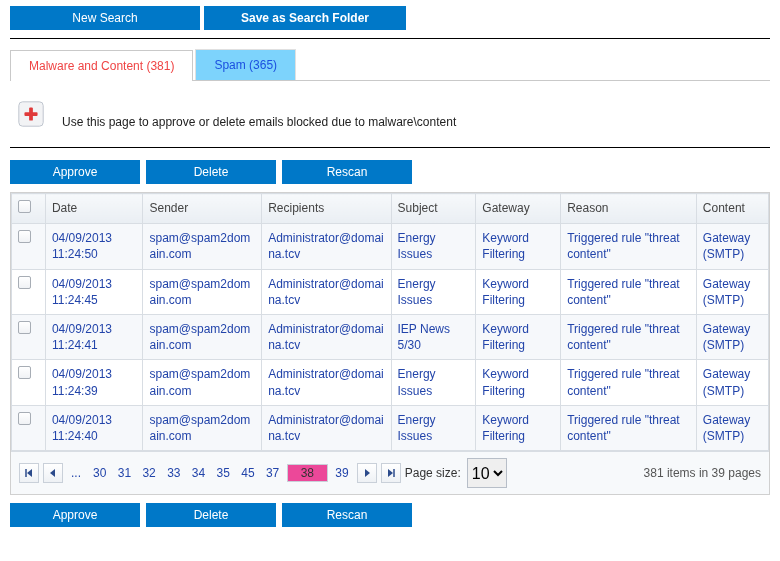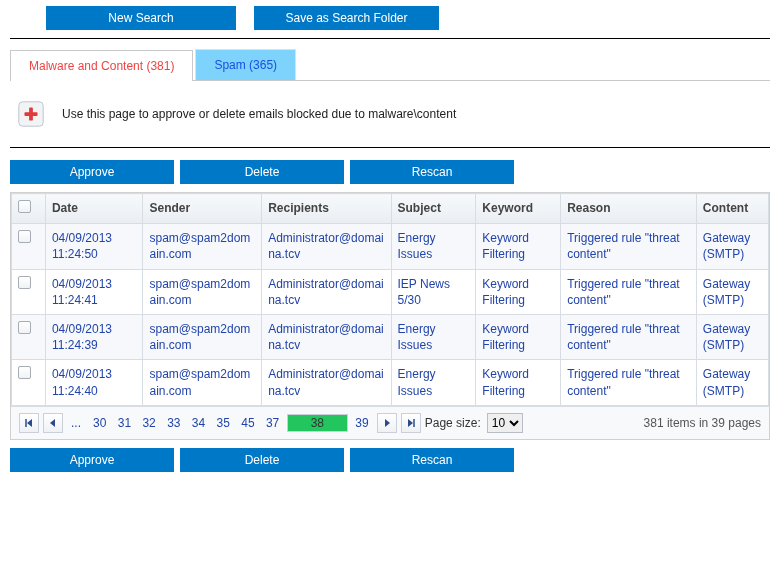--- a/index.html
+++ b/index.html
@@ -7,37 +7,37 @@
   body {
     font-family: "Segoe UI", Tahoma, Arial, sans-serif;
     font-size: 12px;
     color: #333;
     background: #fff;
     width: 780px;
   }
   .container { padding: 6px 10px 10px 10px; }
 
   
-  .topbuttons { display: flex; gap: 18px; margin-bottom: 8px; margin-left: 36px; }
+  .topbuttons { display: flex; gap: 4px; margin-bottom: 8px; }
   .btn {
     background: #0078c8;
     color: #fff;
     border: none;
     height: 24px;
     padding: 0 10px;
     font-size: 12px;
     cursor: pointer;
     display: inline-flex;
     align-items: center;
     justify-content: center;
     font-family: inherit;
   }
   .btn.wide1 { width: 190px; }
-  .btn.wide2 { width: 185px; }
-  .btn.act   { width: 164px; }
+  .btn.wide2 { width: 202px; font-weight: bold; }
+  .btn.act   { width: 130px; }
 
   .hr { border: none; border-top: 1px solid #000; margin: 0 0 0 0; }
 
   
   .tabbar {
     display: flex;
     border-bottom: 1px solid #c9c9c9;
     margin-top: 10px;
   }
   .tab {
@@ -53,21 +53,21 @@
     background: #fff;
     color: #ef4444;
     border-color: #c9c9c9;
     position: relative;
     top: 1px;
   }
 
   
   .info {
     display: flex;
-    align-items: center;
+    align-items: flex-end;
     gap: 16px;
     padding: 18px 6px 18px 6px;
     border-bottom: 1px solid #000;
   }
   .info-icon {
     width: 30px; height: 30px;
     flex: 0 0 30px;
   }
   .info-icon svg { width: 30px; height: 30px; }
   .info-text { color: #222; }
@@ -88,21 +88,21 @@
     padding: 6px 6px;
     text-align: left;
     vertical-align: top;
     font-size: 12px;
     word-wrap: break-word;
     line-height: 1.35;
   }
   table.grid th {
     background: linear-gradient(#f7f9fb, #e9eef3);
     color: #444;
-    font-weight: bold;
+    font-weight: normal;
   }
   table.grid tbody tr:nth-child(odd) td { background: #f6f8fb; }
   table.grid tbody tr:nth-child(even) td { background: #ffffff; }
   table.grid td { color: #2244aa; }
   .chkcell { width: 28px; text-align: center; }
   .chk {
     width: 13px; height: 13px;
     display: inline-block;
     border: 1px solid #a7adb5;
     background: linear-gradient(#ffffff,#f0f2f5);
@@ -139,34 +139,34 @@
     cursor: pointer;
     color: #2b4a8b;
   }
   .pagelink {
     padding: 0 4px;
     color: #2244aa;
     cursor: pointer;
   }
   .pagelink.current {
     border: 1px solid #c9d0d9;
-    background: #22c55e;
-    padding: 1px 23px;
+    background: #ec4899;
+    padding: 1px 13px;
     color: #333;
   }
   .pager .spacer { flex: 1; }
   .pager .sizebox {
     display: inline-flex;
     align-items: center;
     gap: 6px;
   }
   .pager select {
-    height: 20px;
+    height: 30px;
     border: 1px solid #b7bec8;
-    font-size: 12px;
+    font-size: 16px;
     font-family: inherit;
   }
   .pager .totals { color: #555; }
 
 </style>
 </head>
 <body>
 
 <div class="container">
   <div class="topbuttons">
@@ -211,29 +211,39 @@
       </colgroup>
       <thead>
         <tr>
           <th class="chkcell">
             <span class="chk"></span>
           </th>
           <th>Date</th>
           <th>Sender</th>
           <th>Recipients</th>
           <th>Subject</th>
-          <th>Keyword</th>
+          <th>Gateway</th>
           <th>Reason</th>
           <th>Content</th>
         </tr>
       </thead>
       <tbody id="grid-body">
           <tr>
             <td class="chkcell"><span class="chk"></span></td>
             <td>04/09/2013 11:24:50</td>
+            <td>spam@spam2domain.com</td>
+            <td>Administrator@domaina.tcv</td>
+            <td>Energy Issues</td>
+            <td>Keyword Filtering</td>
+            <td>Triggered rule "threat content"</td>
+            <td>Gateway (SMTP)</td>
+          </tr>
+          <tr>
+            <td class="chkcell"><span class="chk"></span></td>
+            <td>04/09/2013 11:24:45</td>
             <td>spam@spam2domain.com</td>
             <td>Administrator@domaina.tcv</td>
             <td>Energy Issues</td>
             <td>Keyword Filtering</td>
             <td>Triggered rule "threat content"</td>
             <td>Gateway (SMTP)</td>
           </tr>
           <tr>
             <td class="chkcell"><span class="chk"></span></td>
             <td>04/09/2013 11:24:41</td>

